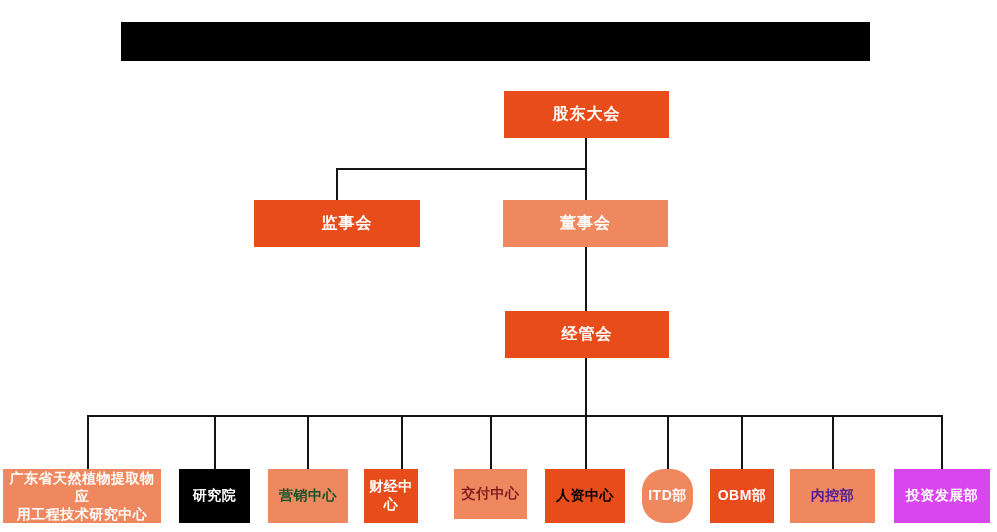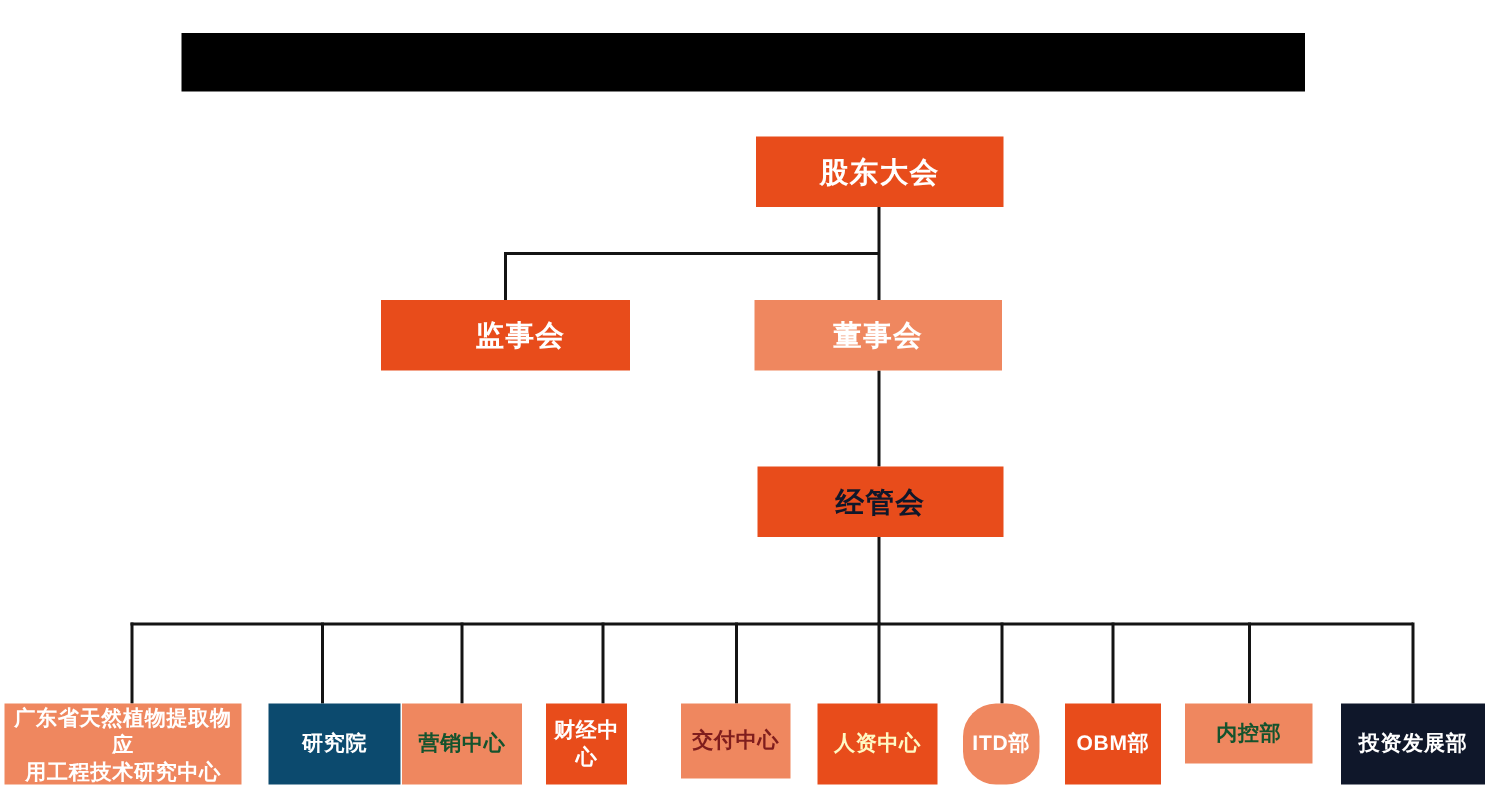--- a/index.html
+++ b/index.html
@@ -24,21 +24,21 @@
     background: #000000;
   }
   .node {
     position: absolute;
     display: flex;
     align-items: center;
     justify-content: center;
     text-align: center;
     color: #ffffff;
     font-weight: bold;
-    font-size: 19px;
+    font-size: 16px;
     letter-spacing: 1px;
     box-sizing: border-box;
   }
   .node.small {
     font-size: 12px;
     line-height: 1.3;
     letter-spacing: 0;
     white-space: pre-line;
     padding: 0 2px;
   }
@@ -79,27 +79,27 @@
   <div class="vline" style="left: 667px; top: 415px; height: 54px; background: rgb(20, 20, 20);"></div>
   <div class="vline" style="left: 741px; top: 415px; height: 54px; background: rgb(20, 20, 20);"></div>
   <div class="vline" style="left: 832px; top: 415px; height: 54px; background: rgb(20, 20, 20);"></div>
   <div class="vline" style="left: 941px; top: 415px; height: 54px; background: rgb(20, 20, 20);"></div>
 
   <div class="node" style="left: 504px; top: 91px; width: 165px; height: 47px; background: rgb(232, 76, 27); color: rgb(255, 255, 255);">股东大会</div>
 
   <div class="node" style="left: 254px; top: 200px; width: 166px; height: 47px; background: rgb(232, 76, 27); color: rgb(255, 255, 255); padding-left: 20px;">监事会</div>
   <div class="node" style="left: 503px; top: 200px; width: 165px; height: 47px; background: rgb(239, 135, 95); color: rgb(255, 255, 255);">董事会</div>
 
-  <div class="node" style="left: 505px; top: 311px; width: 164px; height: 47px; background: rgb(232, 76, 27); color: #0f172a;">经管会</div>
+  <div class="node" style="left: 505px; top: 311px; width: 164px; height: 47px; background: rgb(232, 76, 27); color: #ffffff;">经管会</div>
 
   <div class="node bottom small" style="left: 3px; top: 469px; width: 158px; height: 54px; background: rgb(239, 135, 95); color: rgb(255, 255, 255);">广东省天然植物提取物应
 用工程技术研究中心</div>
-  <div class="node bottom" style="left: 179px; top: 469px; width: 88px; height: 54px; background: #0c4a6e; color: rgb(255, 255, 255);">研究院</div>
+  <div class="node bottom" style="left: 179px; top: 469px; width: 71px; height: 54px; background: #000000; color: rgb(255, 255, 255);">研究院</div>
   <div class="node bottom" style="left: 268px; top: 469px; width: 80px; height: 54px; background: rgb(239, 135, 95); color: #14532d;">营销中心</div>
   <div class="node bottom" style="left: 364px; top: 469px; width: 54px; height: 54px; background: rgb(232, 76, 27); color: #ffffff;">财经中心</div>
   <div class="node bottom" style="left: 454px; top: 469px; width: 73px; height: 50px; background: rgb(239, 135, 95); color: #7f1d1d;">交付中心</div>
-  <div class="node bottom" style="left: 545px; top: 469px; width: 80px; height: 54px; background: rgb(232, 76, 27); color: #fef9c3;">人资中心</div>
+  <div class="node bottom" style="left: 545px; top: 469px; width: 80px; height: 54px; background: rgb(232, 76, 27); color: #000000;">人资中心</div>
   <div class="node bottom" style="left: 642px; top: 469px; width: 51px; height: 54px; background: rgb(239, 135, 95); color: rgb(255, 255, 255); border-radius: 22px;">ITD部</div>
   <div class="node bottom" style="left: 710px; top: 469px; width: 64px; height: 54px; background: rgb(232, 76, 27); color: rgb(255, 255, 255);">OBM部</div>
-  <div class="node bottom" style="left: 790px; top: 469px; width: 85px; height: 40px; background: rgb(239, 135, 95); color: #14532d;">内控部</div>
-  <div class="node bottom" style="left: 894px; top: 469px; width: 96px; height: 54px; background: #0f172a; color: rgb(255, 255, 255);">投资发展部</div>
+  <div class="node bottom" style="left: 790px; top: 469px; width: 85px; height: 54px; background: rgb(239, 135, 95); color: #4c1d95;">内控部</div>
+  <div class="node bottom" style="left: 894px; top: 469px; width: 96px; height: 54px; background: #d946ef; color: rgb(255, 255, 255);">投资发展部</div>
 
 </div>
 
 </body></html>

